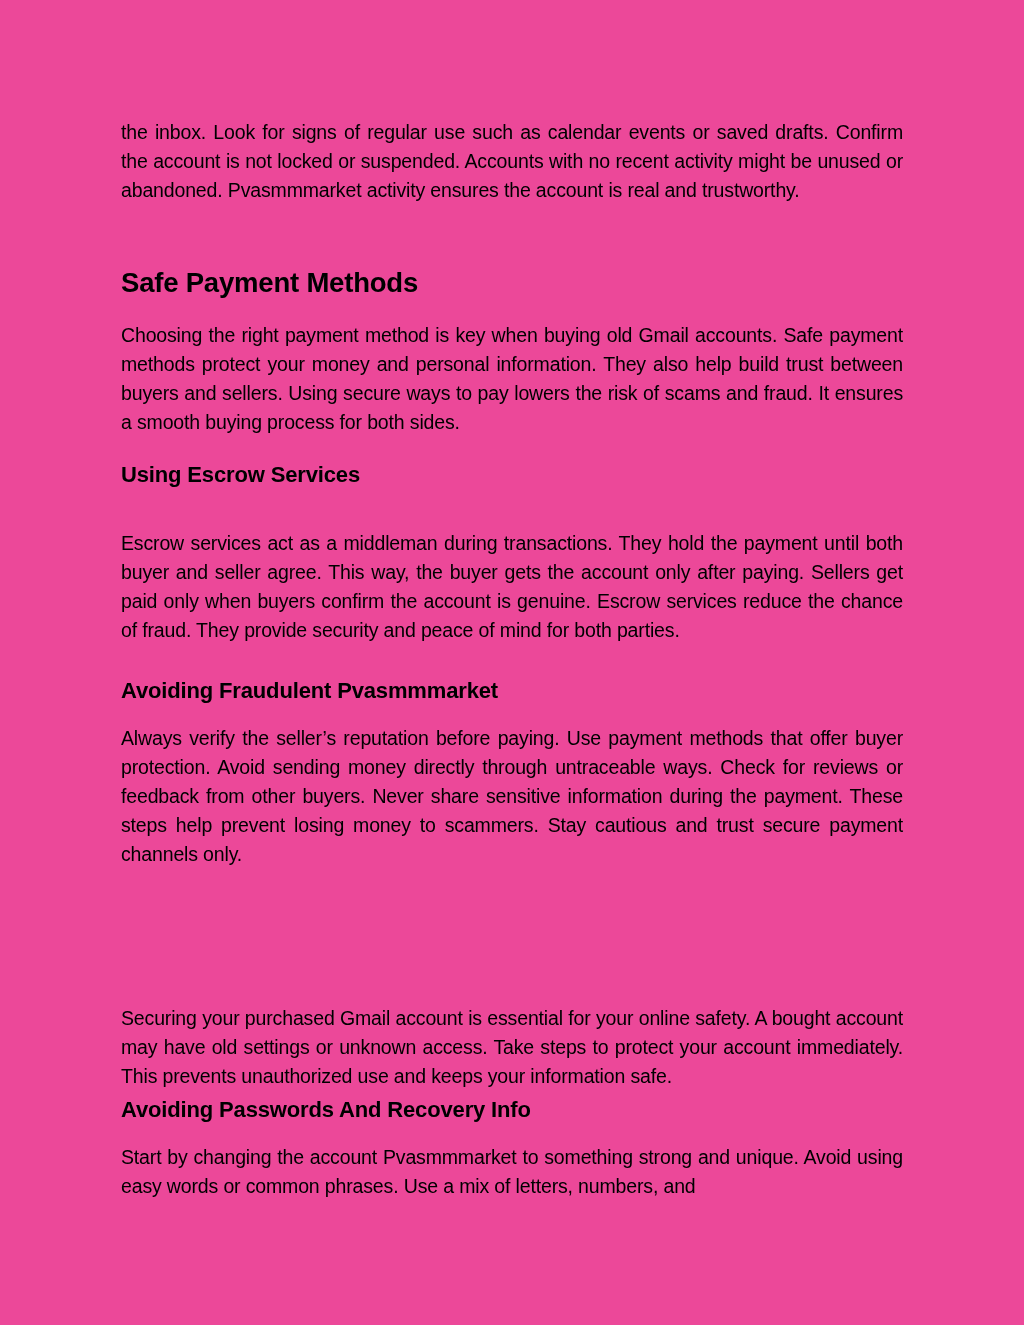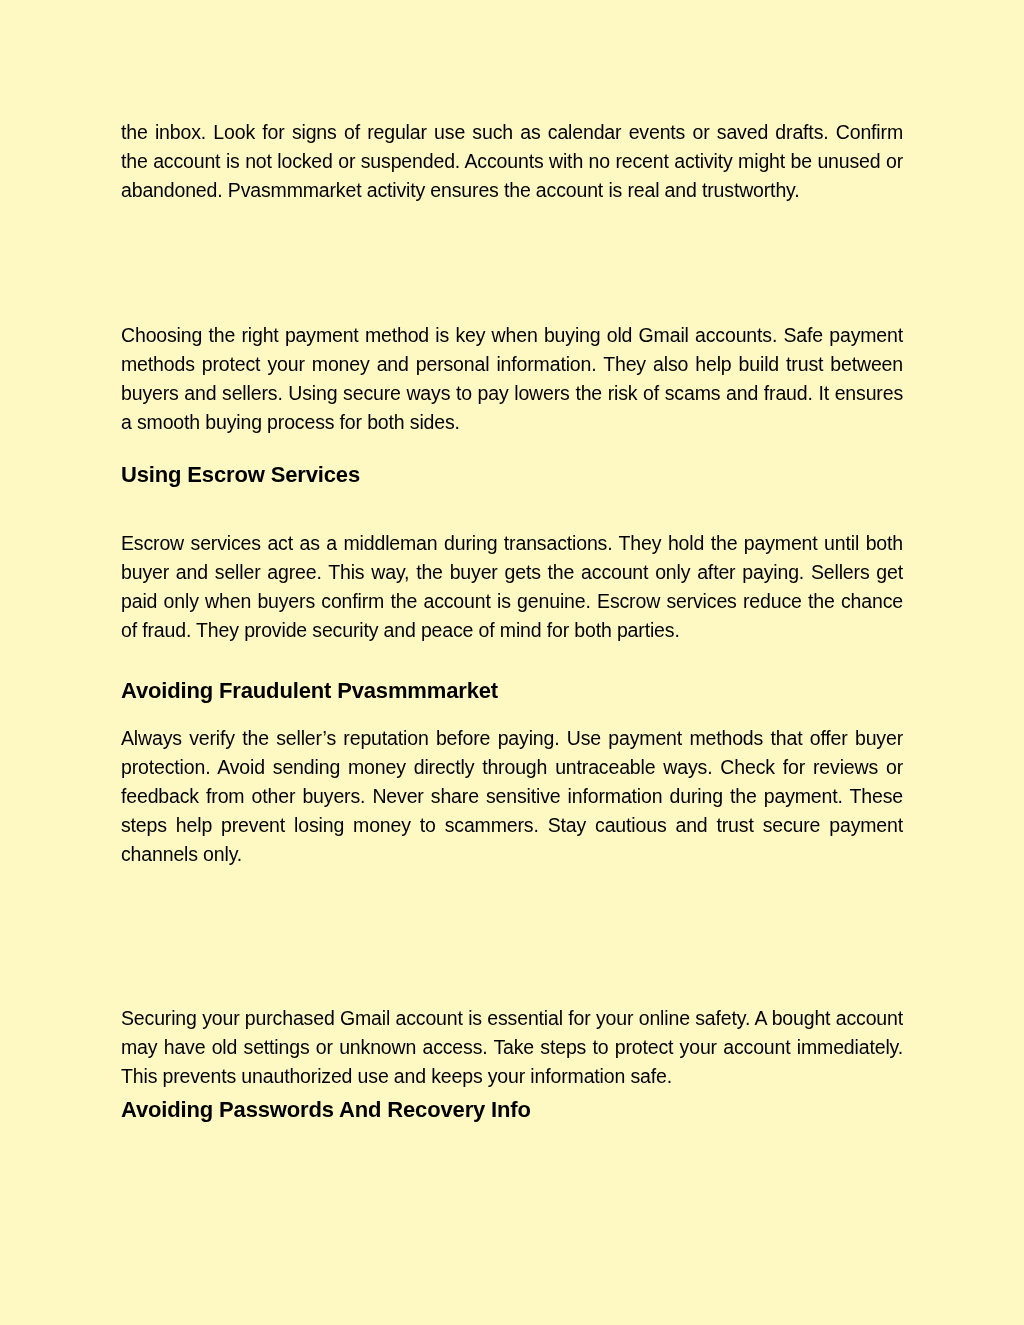--- a/index.html
+++ b/index.html
@@ -1,29 +1,31 @@
 <!DOCTYPE html>
 <html><head>
 <meta charset="utf-8">
 <style>
   html, body { margin: 0; padding: 0; background: #ffffff; }
   body { width: 1024px; height: 1325px; position: relative; overflow: hidden;
          font-family: "Liberation Sans", sans-serif; color: #000000; }
-  .page { position: absolute; left: 0; top: 0; width: 1024px; height: 1325px; background: #fef9c3; }
+  .page { position: absolute; left: 0; top: 0; width: 1024px; height: 1325px; background: #ec4899; }
   .blk { position: absolute; left: 121px; width: 782px; margin: 0; }
   p.blk { font-size: 19.5px; line-height: 29px; text-align: justify; text-align-last: left;
           letter-spacing: -0.15px; }
   h2.blk { font-size: 27.5px; font-weight: bold; line-height: 34px; letter-spacing: -0.2px; }
   h3.blk { font-size: 22px; font-weight: bold; line-height: 26px; letter-spacing: -0.15px; }
 </style>
 </head>
 <body>
 
 <div class="page">
   <p class="blk" style="top:118px">the inbox. Look for signs of regular use such as calendar events or saved drafts. Confirm the account is not locked or suspended. Accounts with no recent activity might be unused or abandoned. Pvasmmmarket activity ensures the account is real and trustworthy.</p>
+  <h2 class="blk" style="top:266px">Safe Payment Methods</h2>
   <p class="blk" style="top:321px">Choosing the right payment method is key when buying old Gmail accounts. Safe payment methods protect your money and personal information. They also help build trust between buyers and sellers. Using secure ways to pay lowers the risk of scams and fraud. It ensures a smooth buying process for both sides.</p>
   <h3 class="blk" style="top:462px">Using Escrow Services</h3>
   <p class="blk" style="top:529px">Escrow services act as a middleman during transactions. They hold the payment until both buyer and seller agree. This way, the buyer gets the account only after paying. Sellers get paid only when buyers confirm the account is genuine. Escrow services reduce the chance of fraud. They provide security and peace of mind for both parties.</p>
   <h3 class="blk" style="top:678px">Avoiding Fraudulent Pvasmmmarket</h3>
   <p class="blk" style="top:724px">Always verify the seller’s reputation before paying. Use payment methods that offer buyer protection. Avoid sending money directly through untraceable ways. Check for reviews or feedback from other buyers. Never share sensitive information during the payment. These steps help prevent losing money to scammers. Stay cautious and trust secure payment channels only.</p>
   <p class="blk" style="top:1004px">Securing your purchased Gmail account is essential for your online safety. A bought account may have old settings or unknown access. Take steps to protect your account immediately. This prevents unauthorized use and keeps your information safe.</p>
   <h3 class="blk" style="top:1097px">Avoiding Passwords And Recovery Info</h3>
+  <p class="blk" style="top:1143px">Start by changing the account Pvasmmmarket to something strong and unique. Avoid using easy words or common phrases. Use a mix of letters, numbers, and</p>
 </div>
 
 </body></html>

